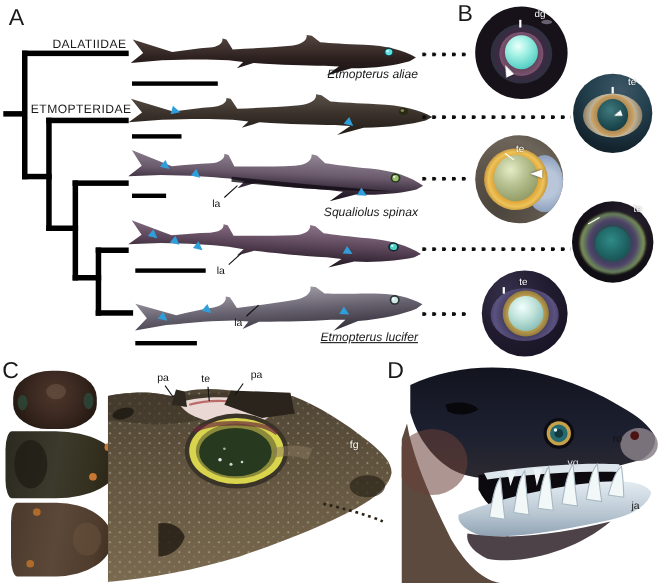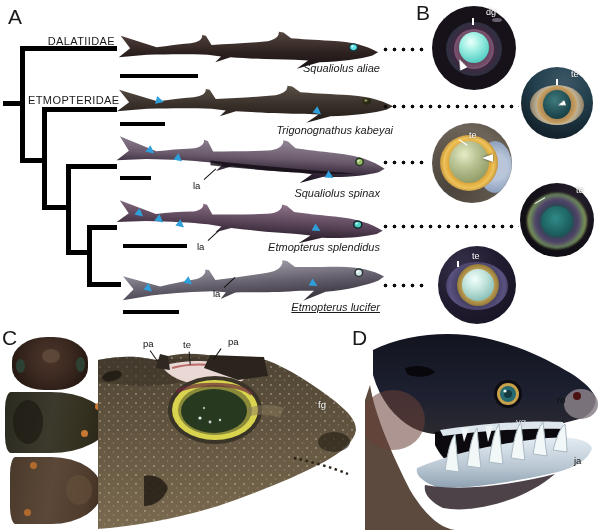--- a/index.html
+++ b/index.html
@@ -148,24 +148,22 @@
   <div class="barw" style="left:145px;top:285px;transform:rotate(40deg);"></div>
   <div class="barw" style="left:185px;top:278px;transform:rotate(40deg);"></div>
   <div class="barw" style="left:310px;top:280px;transform:rotate(30deg);"></div>
 
   <div class="sbar" style="left:120px;top:74px;width:78px;"></div>
   <div class="sbar" style="left:120px;top:122px;width:45px;"></div>
   <div class="sbar" style="left:120px;top:176px;width:31px;"></div>
   <div class="sbar" style="left:123px;top:244px;width:64px;"></div>
   <div class="sbar" style="left:123px;top:310px;width:56px;"></div>
 
-  <div class="sp" style="left:220px;top:62px;">Squaliolus aliae</div>
-  <div class="sp" style="left:233px;top:124px;">Trigonognathus kabeyai</div>
+  <div class="sp" style="left:220px;top:62px;">Etmopterus aliae</div>
   <div class="sp" style="left:220px;top:187px;">Squaliolus spinax</div>
-  <div class="sp" style="left:220px;top:241px;">Etmopterus splendidus</div>
   <div class="sp" style="left:220px;top:301px;text-decoration:underline;">Etmopterus lucifer</div>
 
   <div class="smlab" style="left:193px;top:181px;">la</div>
   <div class="lead" style="left:204px;top:179px;width:16px;transform:rotate(-42deg);"></div>
   <div class="smlab" style="left:197px;top:242px;">la</div>
   <div class="lead" style="left:208px;top:240px;width:15px;transform:rotate(-42deg);"></div>
   <div class="smlab" style="left:213px;top:289px;">la</div>
   <div class="lead" style="left:224px;top:287px;width:15px;transform:rotate(-42deg);"></div>
 
   <div class="abs panel-letter" style="left:416px;top:2px;">B</div>

